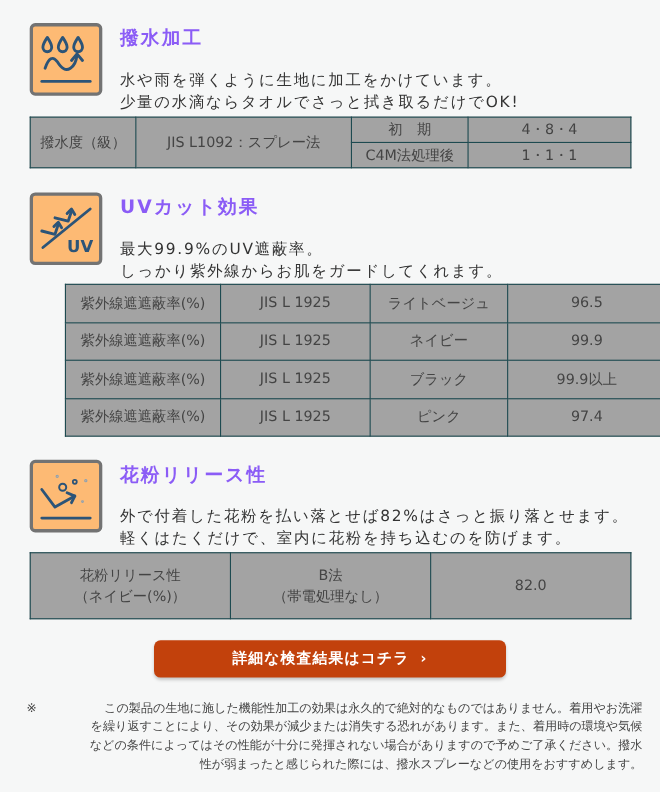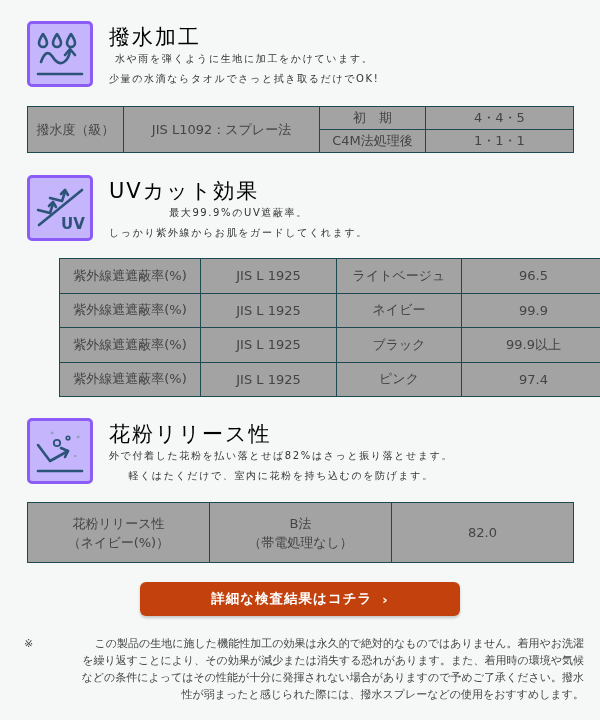--- a/index.html
+++ b/index.html
@@ -2,30 +2,30 @@
 <html><head>
 <meta charset="utf-8">
 <style>
   * { box-sizing: border-box; margin: 0; padding: 0; }
   html, body { width: 600px; height: 720px; background: #f6f7f7; overflow: hidden; }
   body { font-family: "DejaVu Sans", "Liberation Sans", sans-serif; color: #333; position: relative; }
 
   .feature { position: absolute; left: 27px; width: 560px; }
   .feature .icon-box {
     position: absolute; left: 0; top: 0; width: 66px; height: 66px;
-    border: 3px solid #8b5cf6; border-radius: 5px; background: #c4b5fd;
+    border: 3px solid #737373; border-radius: 5px; background: #fdba74;
   }
   .feature .icon-box svg { width: 60px; height: 60px; display: block; }
   .feature .title {
     position: absolute; left: 82px; top: 2px;
-    font-size: 21px; font-weight: normal; color: #000000; letter-spacing: 2px; white-space: nowrap;
+    font-size: 17px; font-weight: bold; color: #8b5cf6; letter-spacing: 2px; white-space: nowrap;
   }
   .feature .desc {
-    position: absolute; left: 82px; top: 28px;
-    font-size: 10px; line-height: 20px; color: #333; letter-spacing: 1.6px; white-space: nowrap; text-align: center;
+    position: absolute; left: 82px; top: 42px;
+    font-size: 14px; line-height: 20px; color: #333; letter-spacing: 1.6px; white-space: nowrap;
   }
 
   table.spec {
     position: absolute; left: 27px; width: 547px;
     border-collapse: collapse; background: #a3a3a3; table-layout: fixed;
   }
   table.spec td {
     border: 1.5px solid #1d4a50; text-align: center; vertical-align: middle;
     font-size: 13px; color: #444; white-space: nowrap; padding: 0;
   }
@@ -82,21 +82,21 @@
       <col style="width:96px">
       <col style="width:196px">
       <col style="width:106px">
       <col>
     </colgroup>
   <tbody>
       <tr>
     <td rowspan="2">撥水度（級）</td>
     <td rowspan="2">JIS L1092：スプレー法</td>
     <td>初　期</td>
-    <td>4・4・5</td>
+    <td>4・8・4</td>
   </tr>
   <tr>
     <td>C4M法処理後</td>
     <td>1・1・1</td>
   </tr>
 </tbody>
   </table>
 
 <section class="feature" style="top:175px;">
   <div class="icon-box">

